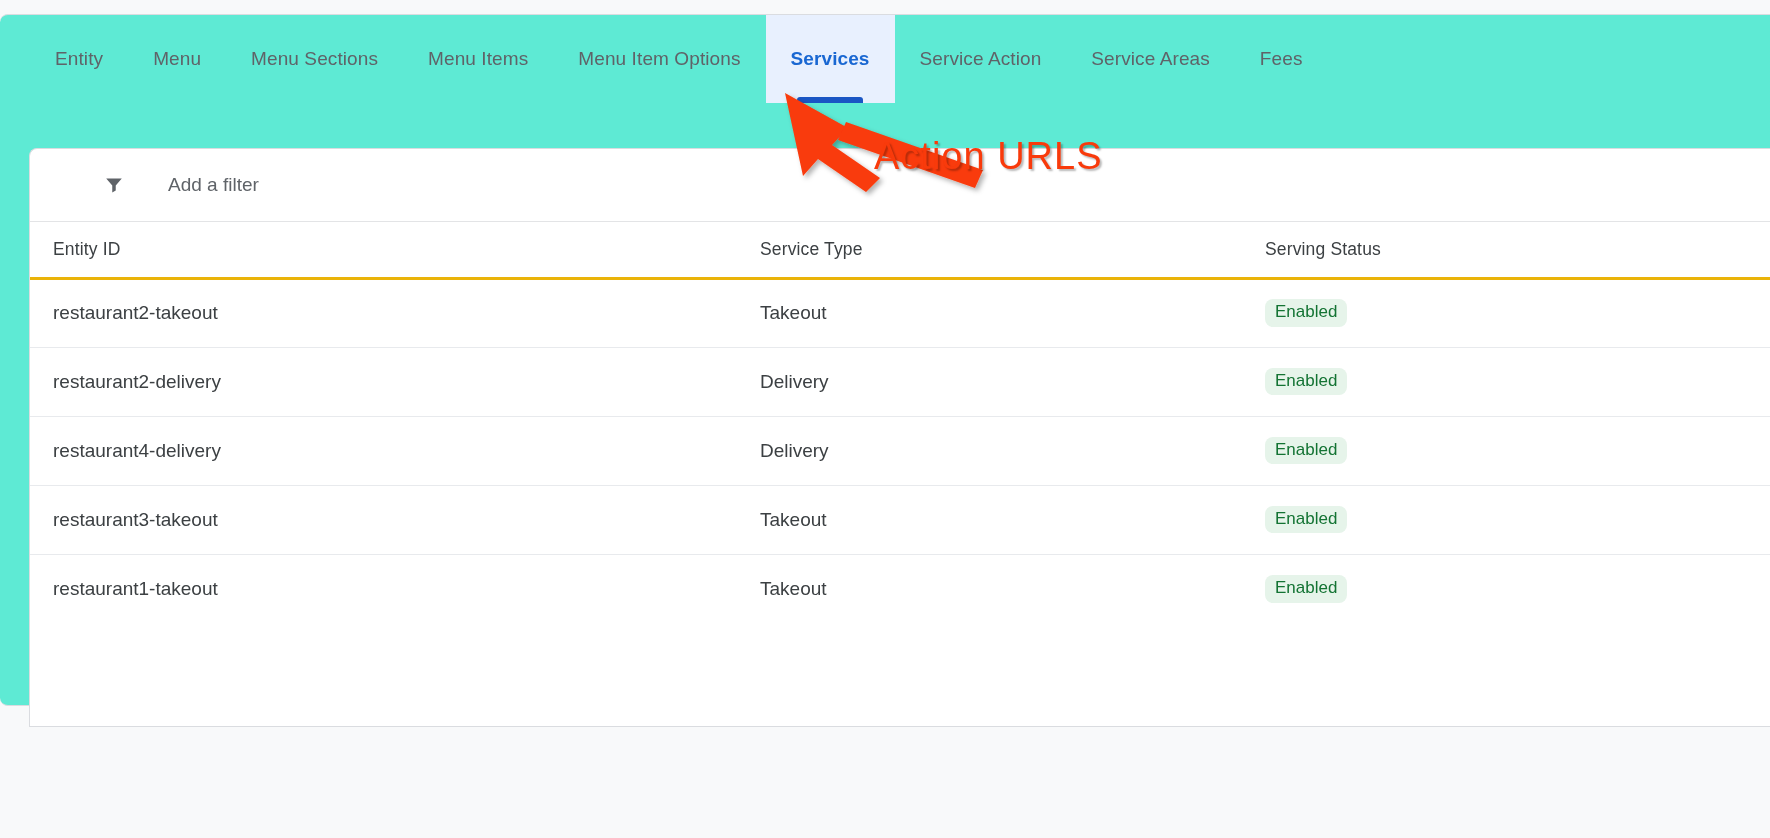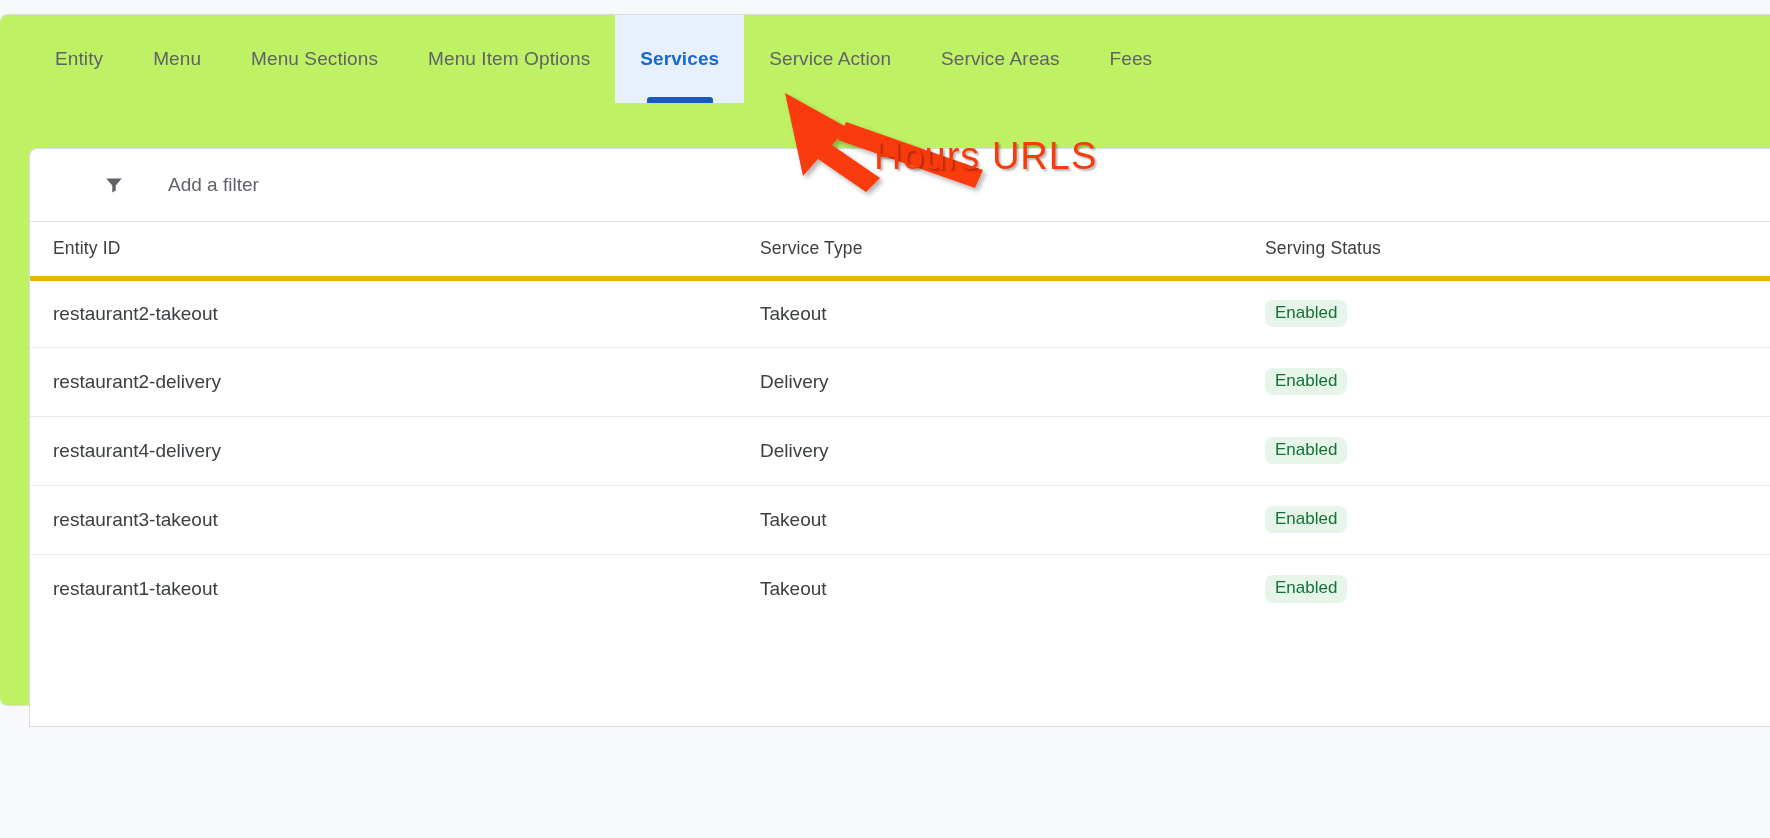--- a/index.html
+++ b/index.html
@@ -17,21 +17,21 @@
     -webkit-font-smoothing: antialiased;
   }
 
   
   #page {
     position: absolute;
     left: 0;
     top: 14px;
     width: 1770px;
     height: 692px;
-    background: #bef264;
+    background: #5eead4;
     border-top: 1px solid #dadce0;
     border-bottom: 1px solid #dadce0;
     border-top-left-radius: 8px;
     border-bottom-left-radius: 8px;
   }
 
   
   #tabstrip {
     position: relative;
     height: 88px;
@@ -131,21 +131,21 @@
     padding: 0;
     vertical-align: middle;
   }
 
   thead th {
     height: 56px;
     font-size: 17.5px;
     font-weight: 600;
     color: #3c4043;
     letter-spacing: .15px;
-    border-bottom: 5px solid #eab308;
+    border-bottom: 3px solid #eab308;
   }
 
   tbody td {
     height: 69px;
     font-size: 19px;
     color: #3c4043;
     border-bottom: 1px solid #e8eaed;
   }
   tbody tr:last-child td { border-bottom: none; }
 
@@ -189,20 +189,23 @@
 
   <nav id="tabstrip">
     <div class="tab">
         <span>Entity</span>
       </div>
     <div class="tab">
         <span>Menu</span>
       </div>
     <div class="tab">
         <span>Menu Sections</span>
+      </div>
+    <div class="tab">
+        <span>Menu Items</span>
       </div>
     <div class="tab">
         <span>Menu Item Options</span>
       </div>
     <div class="tab active">
         <span>Services</span>
       </div>
     <div class="tab">
         <span>Service Action</span>
       </div>
@@ -267,14 +270,14 @@
     <defs>
       <filter id="dropsh" x="-30%" y="-30%" width="180%" height="180%">
         <feDropShadow dx="3" dy="3" stdDeviation="2.5" flood-color="#000000" flood-opacity="0.3"></feDropShadow>
       </filter>
     </defs>
     <g filter="url(#dropsh)" fill="#f93a0b">
       <path d="M785 93 L848 128 L832 145 L880 178 L866 192 L818 159 L803 176 Z"></path>
       <path d="M838 140 L975 188 L983 170 L846 122 Z"></path>
     </g>
   </svg>
-  <div id="annotation-label">Hours URLS</div>
+  <div id="annotation-label">Action URLS</div>
 </div>
 
 </body></html>

